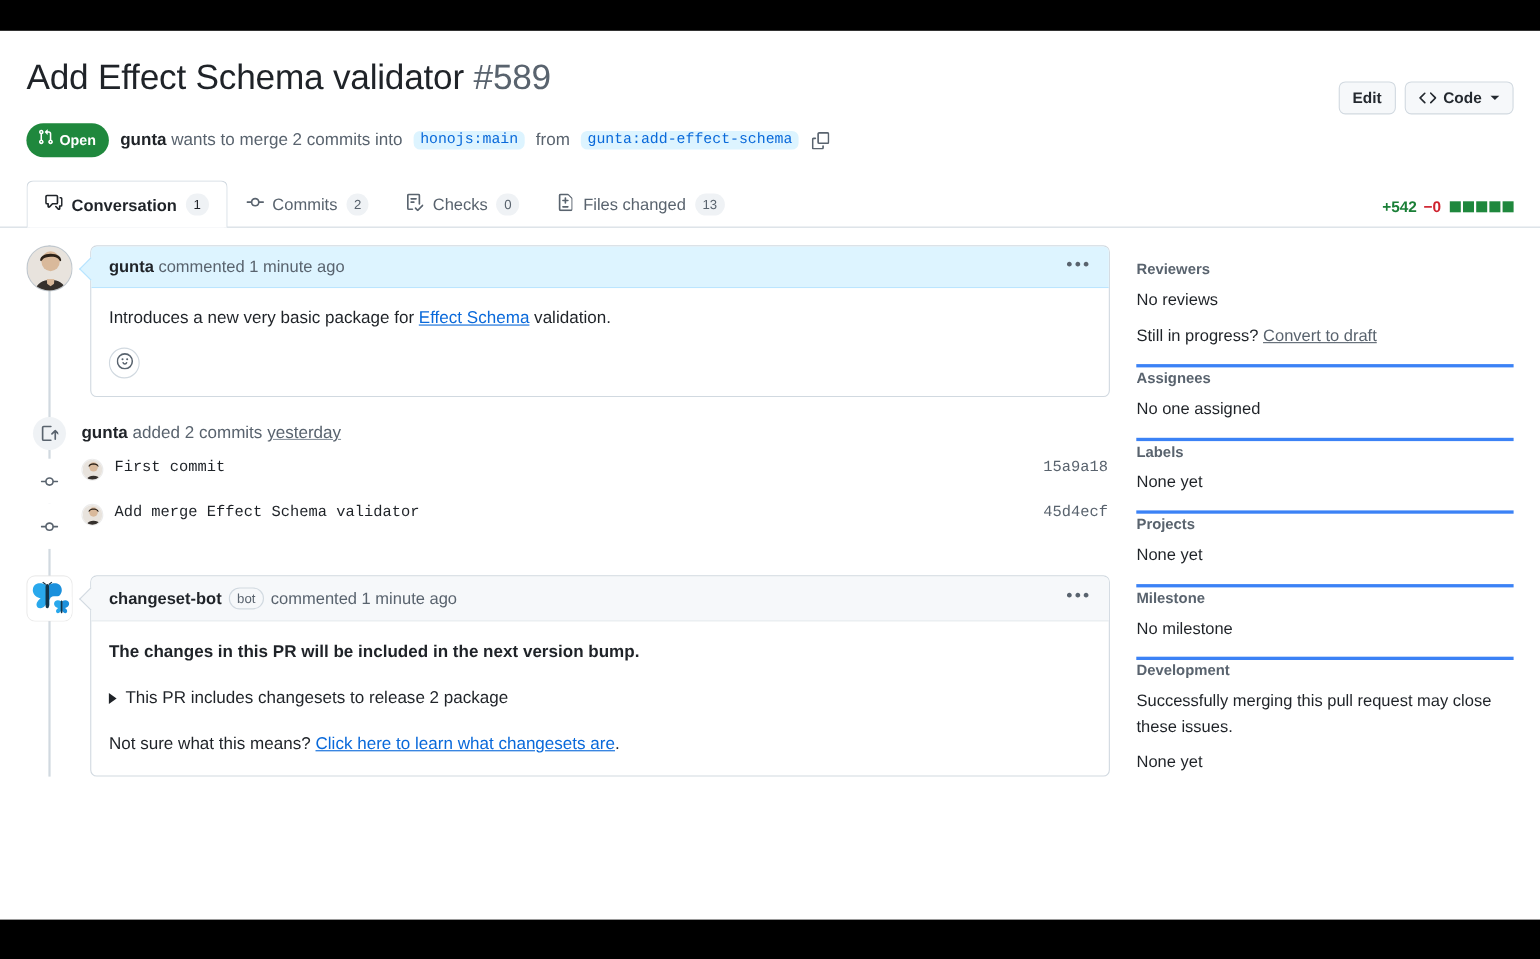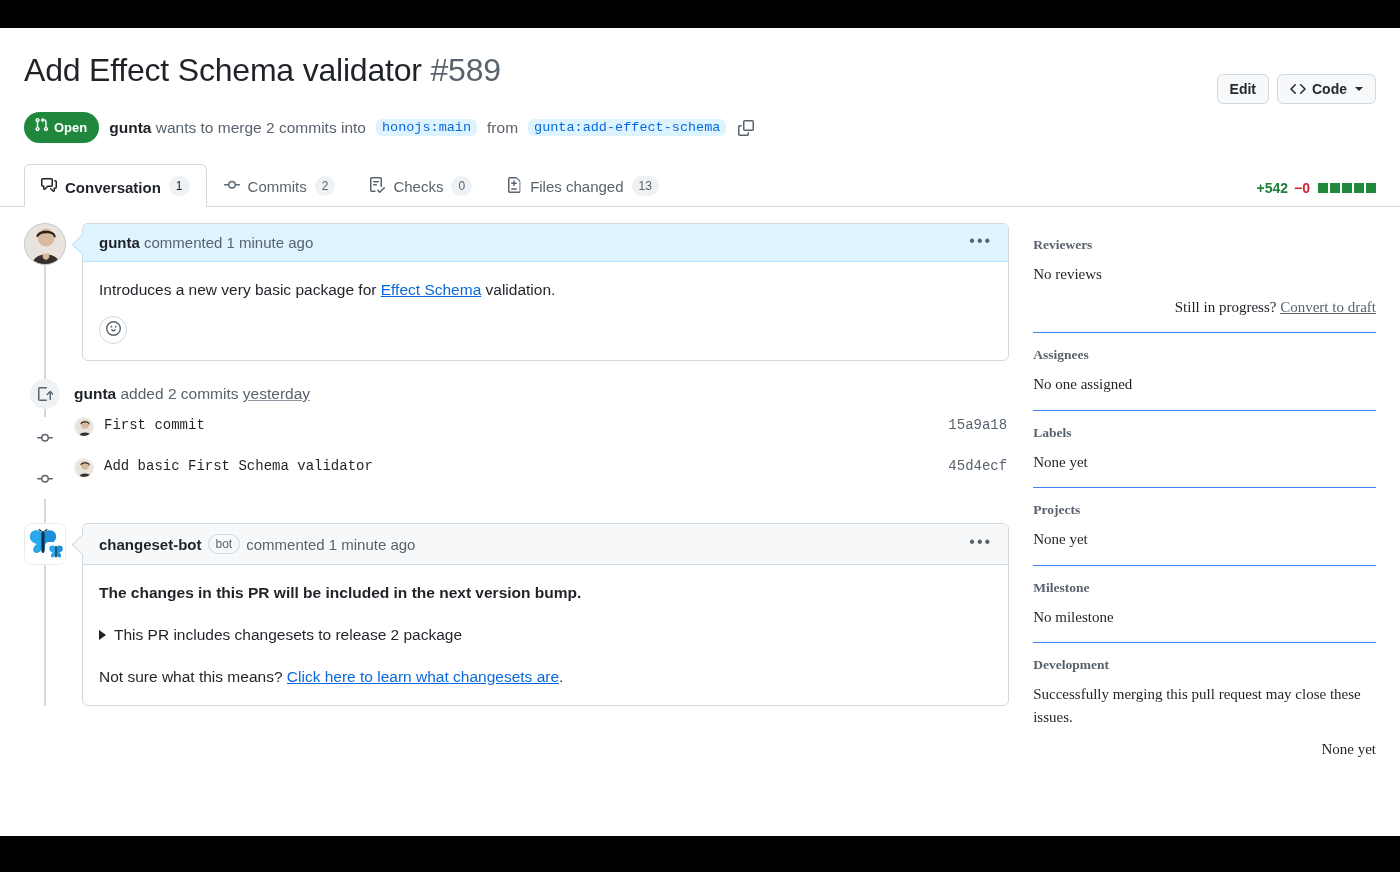--- a/index.html
+++ b/index.html
@@ -210,27 +210,27 @@
   .details-row {
     display: flex; align-items: center; gap: 8px;
     font-size: 15.5px; color: #1f2328; margin-bottom: 18px; cursor: pointer;
   }
   .tri {
     width: 0; height: 0; border-top: 5px solid transparent;
     border-bottom: 5px solid transparent; border-left: 7px solid #1f2328;
   }
 
   
-  .side-sec { padding: 0 0 14px 0; font-family: Liberation Serif, serif; }
-  .side-sec + .side-sec { border-top: 1px solid #3b82f6; padding-top: 14px; }
+  .side-sec { padding: 0 0 14px 0; }
+  .side-sec + .side-sec { border-top: 3px solid #3b82f6; padding-top: 2px; }
   .side-title {
     font-size: 13.5px; font-weight: 600; color: #59636e; margin-bottom: 10px;
   }
   .side-text { font-size: 15px; color: #1f2328; line-height: 1.5; }
-  .side-text + .side-text { margin-top: 10px; text-align: right; }
+  .side-text + .side-text { margin-top: 10px; }
   .side-link { color: #59636e; text-decoration: underline; }
 </style>
 </head>
 <body>
 
 <div class="bar-top"></div>
 
 <div class="page">
 
   <div class="pr-header">
@@ -411,21 +411,21 @@
             </svg>
           </span>
           <span class="commit-avatar">
             <svg width="20" height="20" viewBox="0 0 42 42" aria-hidden="true">
               <rect width="42" height="42" fill="#e8e3dd"></rect>
               <ellipse cx="21" cy="13.5" rx="8.4" ry="9" fill="#d9b99b"></ellipse>
               <path d="M11.6 11.5c1.4-6.4 17.6-6.6 18.9.2.5 2.6-1.2 2-2 .2-1-2.2-4.4-2.6-7.3-2.6-3.2 0-6.2.6-7.6 2.8-1 1.6-2.3 1.6-2-.6Z" fill="#2b2118"></path>
               <path d="M6.5 42c1.3-8.2 7-11.6 14.5-11.6S34.2 33.8 35.5 42Z" fill="#35302c"></path>
             </svg>
           </span>
-          <span class="commit-msg">Add basic First Schema validator</span>
+          <span class="commit-msg">Add merge Effect Schema validator</span>
           <span class="commit-sha">45d4ecf</span>
         </div>
       </div>
 
       <div class="tl-item" style="margin-top:24px;">
         <div class="avatar avatar-bot">
           <svg width="42" height="42" viewBox="0 0 42 42" aria-hidden="true">
             <rect width="42" height="42" rx="6" fill="#ffffff"></rect>
             <g transform="translate(3,5)">
               <path d="M14 3C9 0 3 1 2 6c-1 4 2 8 7 9-3 2-5 5-3 8 2 2 6 1 8-3Z" fill="#29a8ec"></path>

